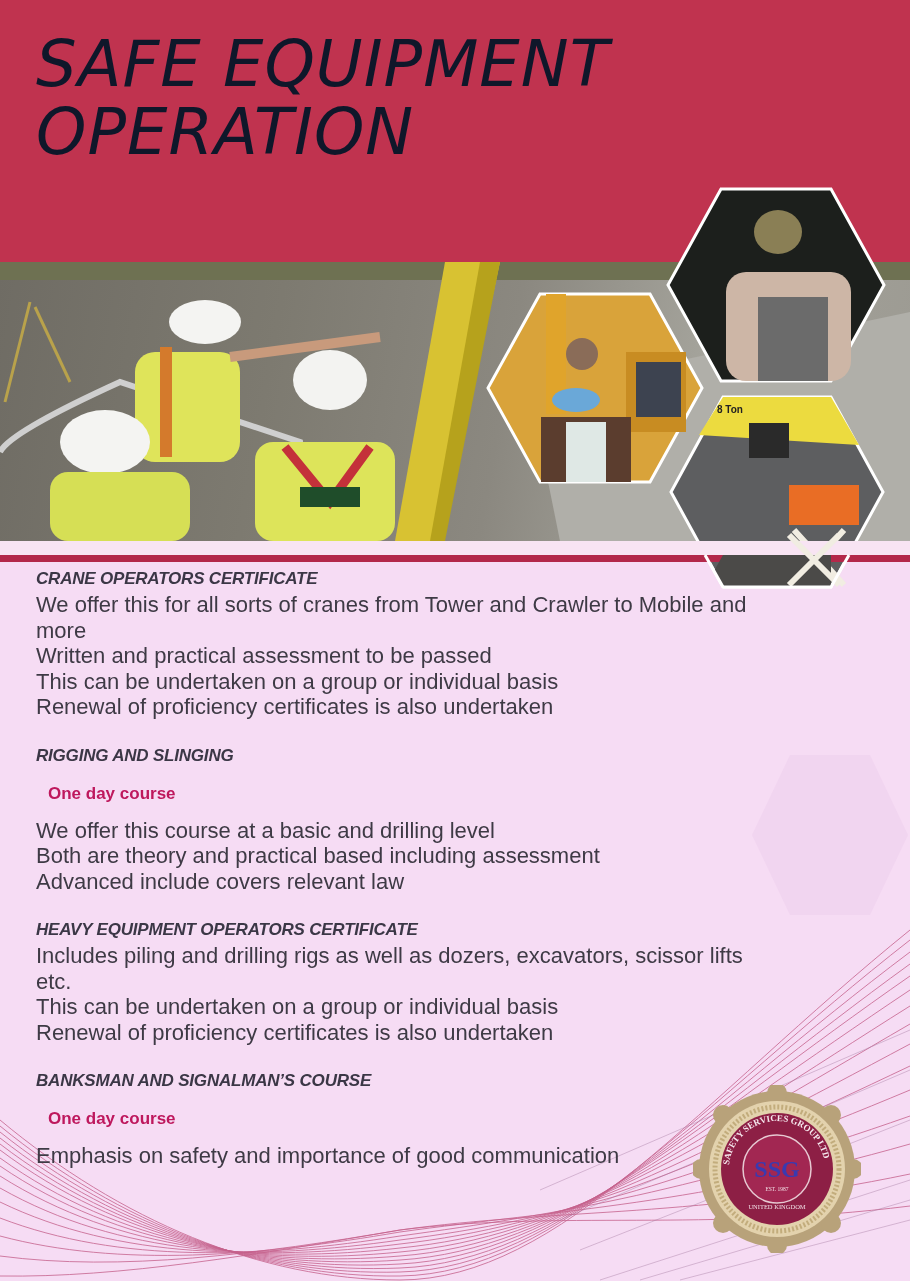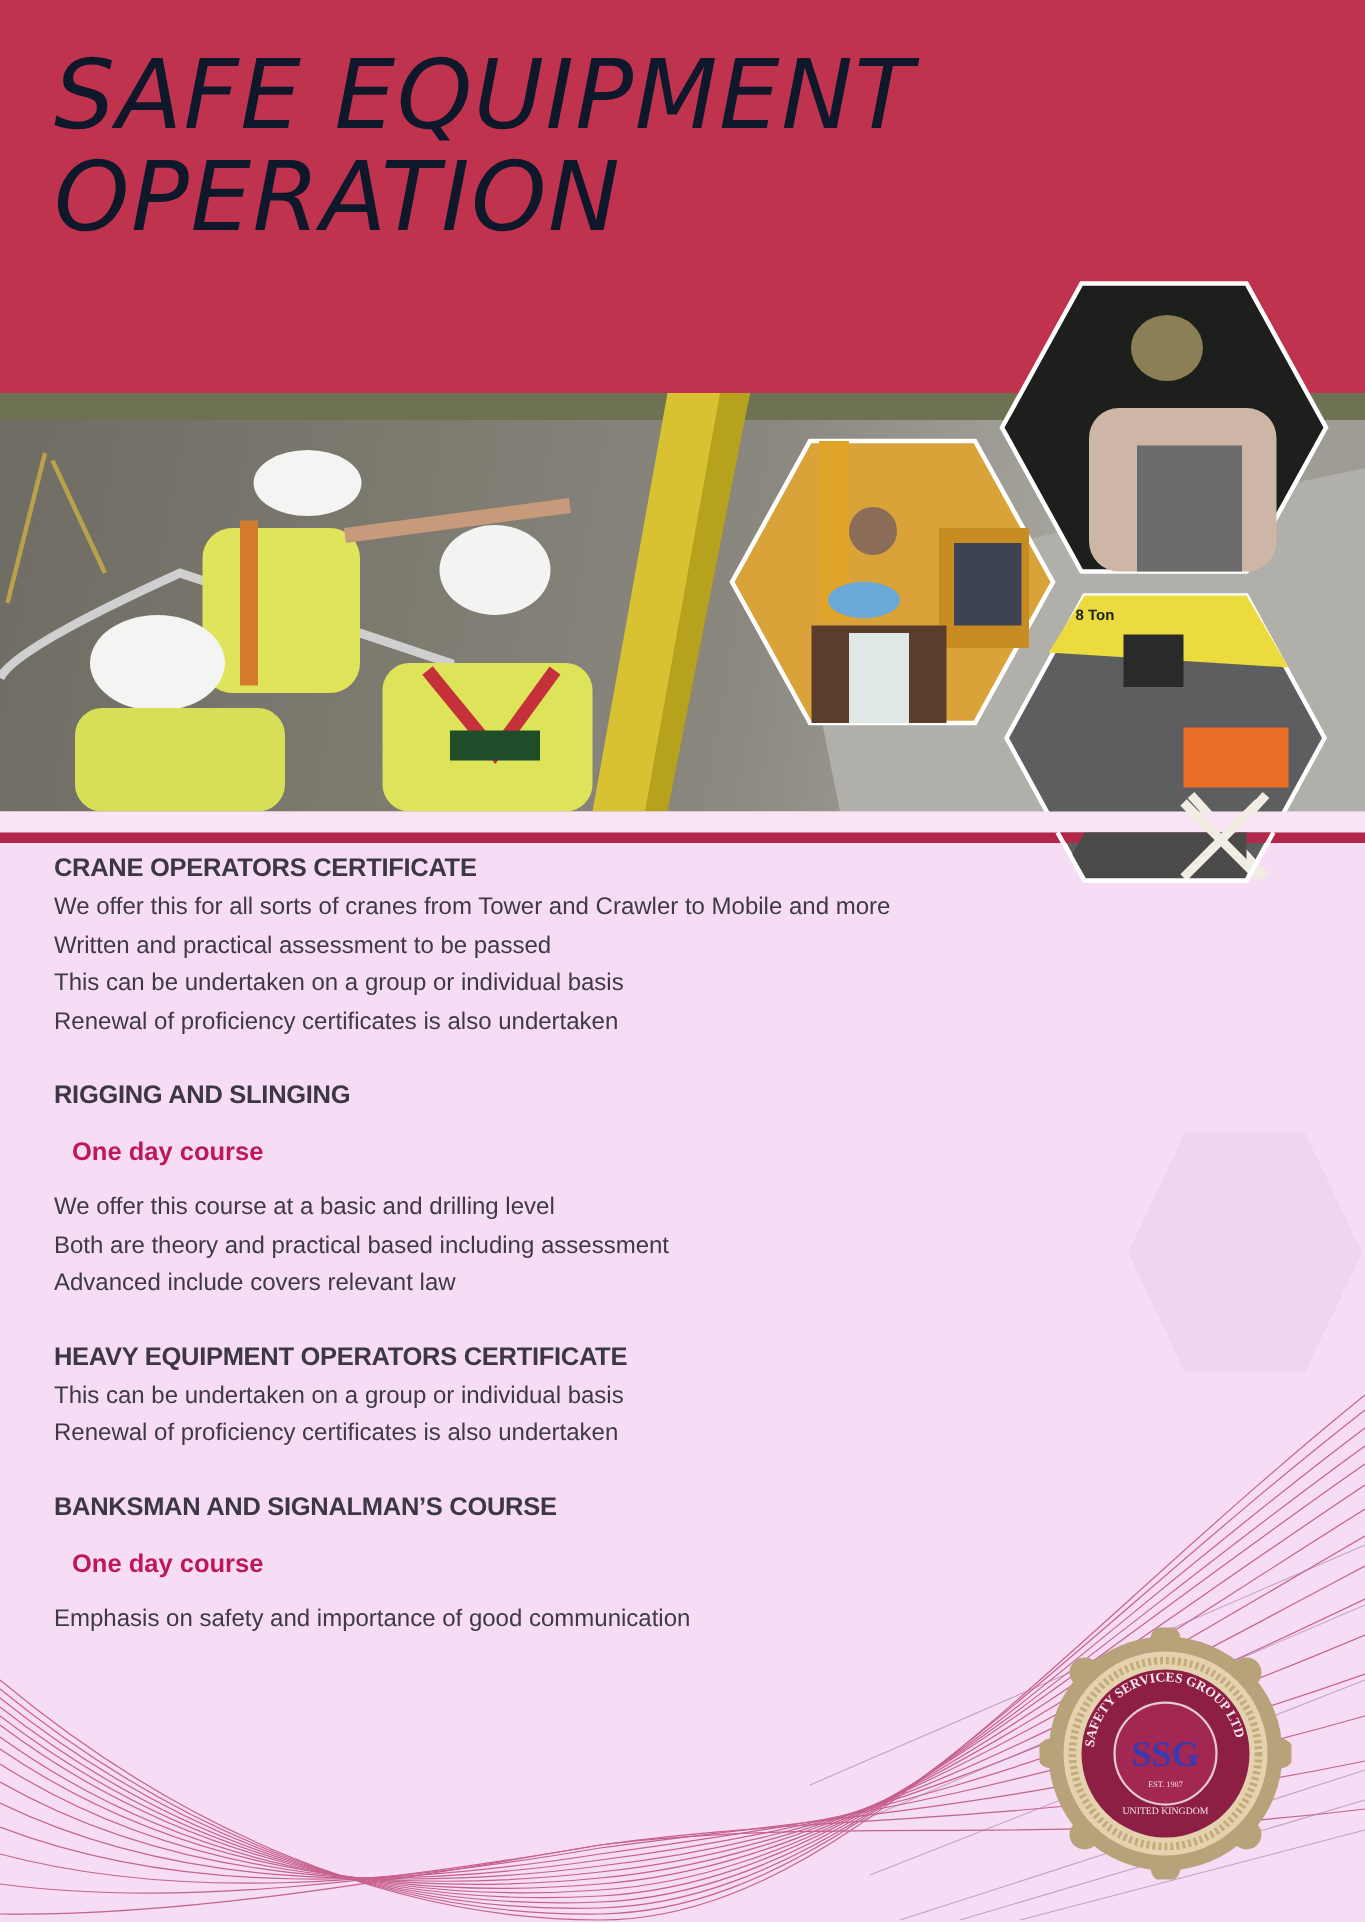--- a/index.html
+++ b/index.html
@@ -10,23 +10,23 @@
            font-weight:200; font-size:64px; line-height:68px; letter-spacing:1px; margin:0; -webkit-text-stroke:0; font-weight:normal;font-style:italic; }
   .title span { display:block; }
   .photo-band { position:absolute; left:0; top:262px; width:910px; height:279px; overflow:hidden;
                 background:linear-gradient(100deg,#6f6c64 0%,#7d7a70 30%,#8b8880 55%,#a4a39b 75%,#9c9a92 100%); }
   .photo-band .scene { position:absolute; inset:0; }
   .pink-strip { position:absolute; left:0; top:541px; width:910px; height:14px; background:#f8e4f3; }
   .divider { position:absolute; left:0; top:555px; width:910px; height:7px; background:#b3284a; }
   .hex { position:absolute; }
   .content { position:absolute; left:36px; top:566px; width:720px; color:#3e3a45; }
   .section { margin-bottom:23px; }
-  .sec-title { font-weight:bold; font-size:17px; line-height:26px; color:#3b3746; margin:0; letter-spacing:-0.2px; }
+  .sec-title { font-weight:bold; font-size:17px; line-height:26px; color:#3b3746; margin:0; letter-spacing:-0.2px;font-style:italic; }
   .sec-sub { font-weight:bold; font-size:17px; line-height:25px; color:#be185d; margin:12px; }
-  .sec-line { font-size:16px; line-height:25.5px; color:#3e3a45; margin:0; }
+  .sec-line { font-size:22px; line-height:25.5px; color:#3e3a45; margin:0; }
   .waves { position:absolute; left:0; top:920px; width:910px; height:361px; }
   .seal { position:absolute; left:693px; top:1085px; width:168px; height:168px; }
   .bg-hex { position:absolute; }
 </style>
 </head>
 <body>
 
 <div class="header"></div>
 <h1 class="title">
   <span>SAFE EQUIPMENT</span>
@@ -140,20 +140,21 @@
   </div>
   <div class="section">
     <p class="sec-title">RIGGING AND SLINGING</p>
     <p class="sec-sub">One day course</p>
     <p class="sec-line">We offer this course at a basic and drilling level</p>
     <p class="sec-line">Both are theory and practical based including assessment</p>
     <p class="sec-line">Advanced include covers relevant law</p>
   </div>
   <div class="section">
     <p class="sec-title">HEAVY EQUIPMENT OPERATORS CERTIFICATE</p>
+    <p class="sec-line">Includes piling and drilling rigs as well as dozers, excavators, scissor lifts etc.</p>
     <p class="sec-line">This can be undertaken on a group or individual basis</p>
     <p class="sec-line">Renewal of proficiency certificates is also undertaken</p>
   </div>
   <div class="section">
     <p class="sec-title">BANKSMAN AND SIGNALMAN’S COURSE</p>
     <p class="sec-sub">One day course</p>
     <p class="sec-line">Emphasis on safety and importance of good communication</p>
   </div>
 </div>
 

